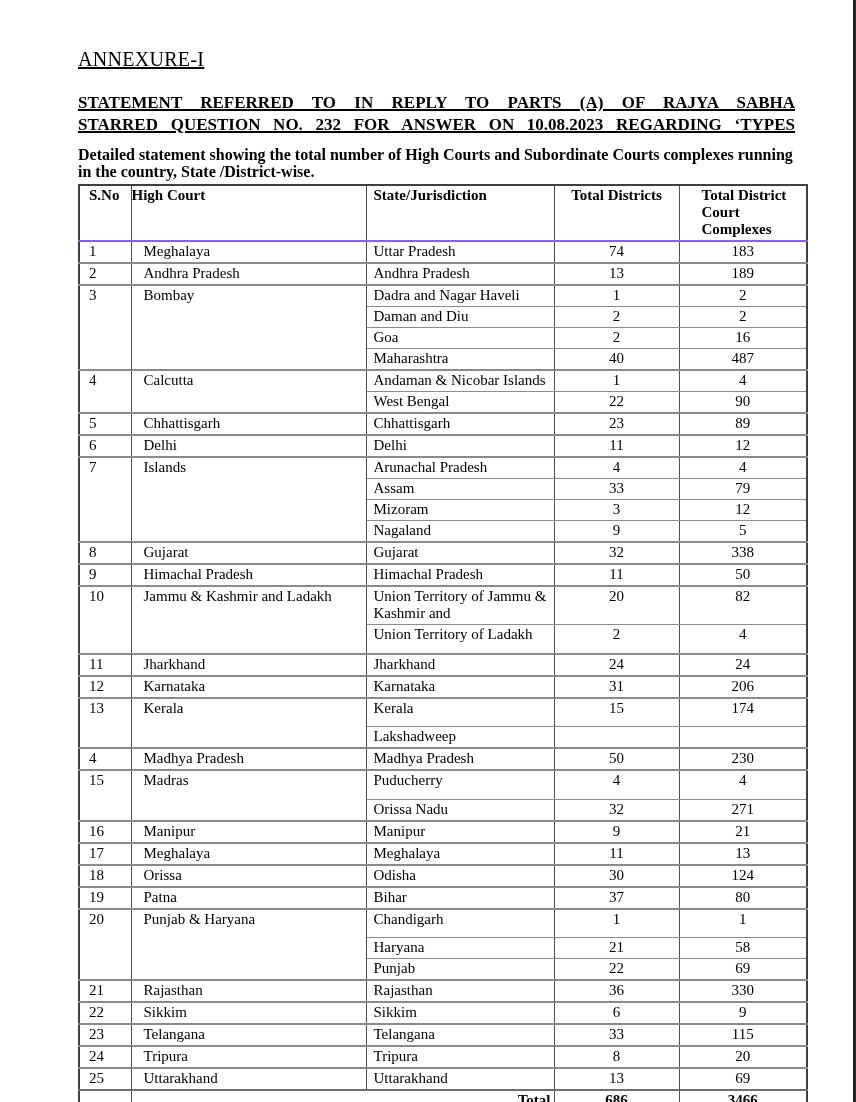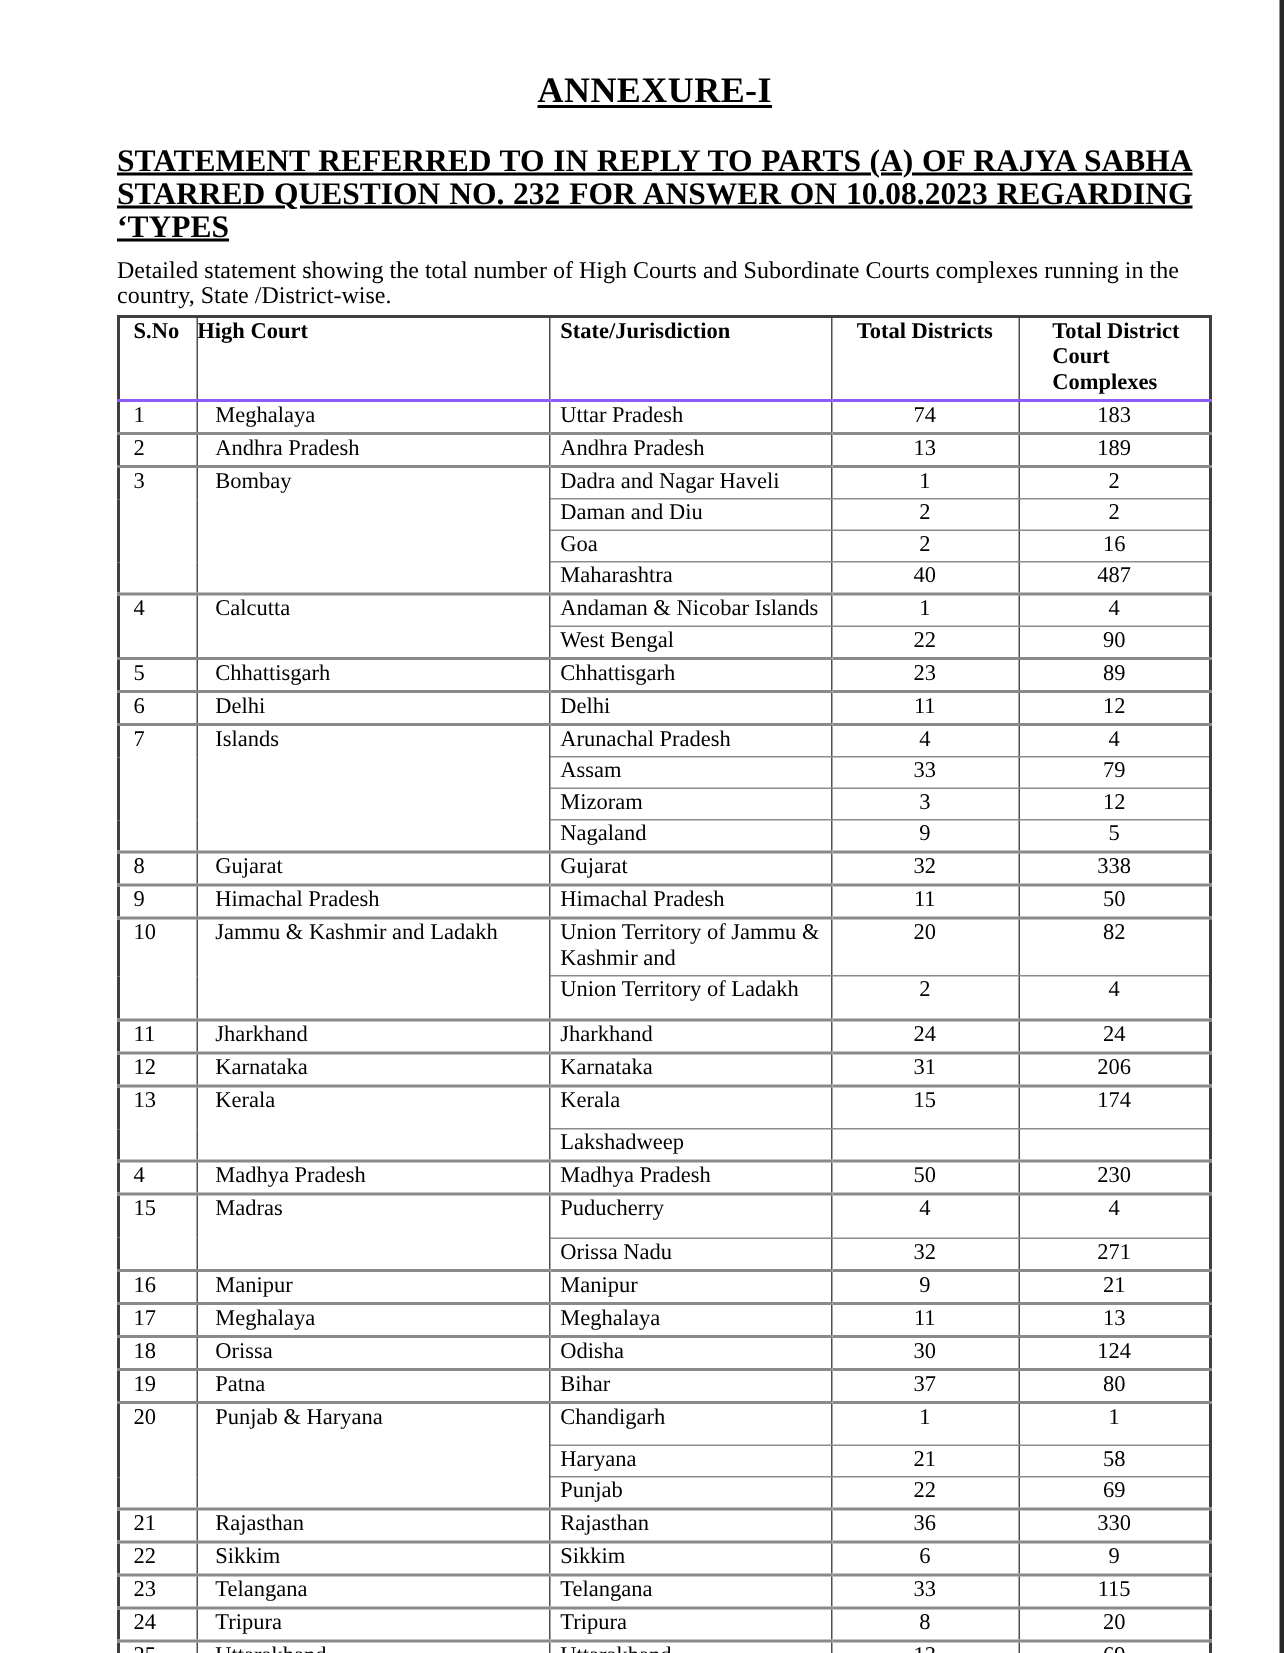--- a/index.html
+++ b/index.html
@@ -12,48 +12,49 @@
     height: 1102px;
     position: relative;
     font-family: "Liberation Serif", serif;
     color: #000;
     overflow: hidden;
   }
   .page {
     padding: 48px 61px 0 78px;
   }
   .annexure {
-    text-align: center;
-    font-weight: bold;
-    font-size: 24px;
+    text-align: left;
+    font-weight: normal;
+    font-size: 20px;
     text-decoration: underline;
     letter-spacing: 0.3px;
     margin-bottom: 21px;
   }
   .doc-title {
     font-weight: bold;
-    font-size: 21px;
+    font-size: 17px;
     line-height: 22px;
     width: 717px;
   }
   .title-line {
     text-decoration: underline;
     text-decoration-thickness: 1.8px;
     white-space: nowrap;
   }
   .title-line.just {
     white-space: normal;
     text-align: justify;
     text-align-last: justify;
   }
   .intro {
     margin: 10px 0 4px 0;
     font-size: 16px;
     line-height: 17px;
     width: 717px;
+    font-weight: bold;
   }
   table.courts-table {
     border-collapse: collapse;
     table-layout: fixed;
     width: 728px;
     font-size: 15px;
     border: 2px solid #3f3f3f;
   }
   .courts-table th, .courts-table td {
     border-top: 1px solid #8c8c8c;

